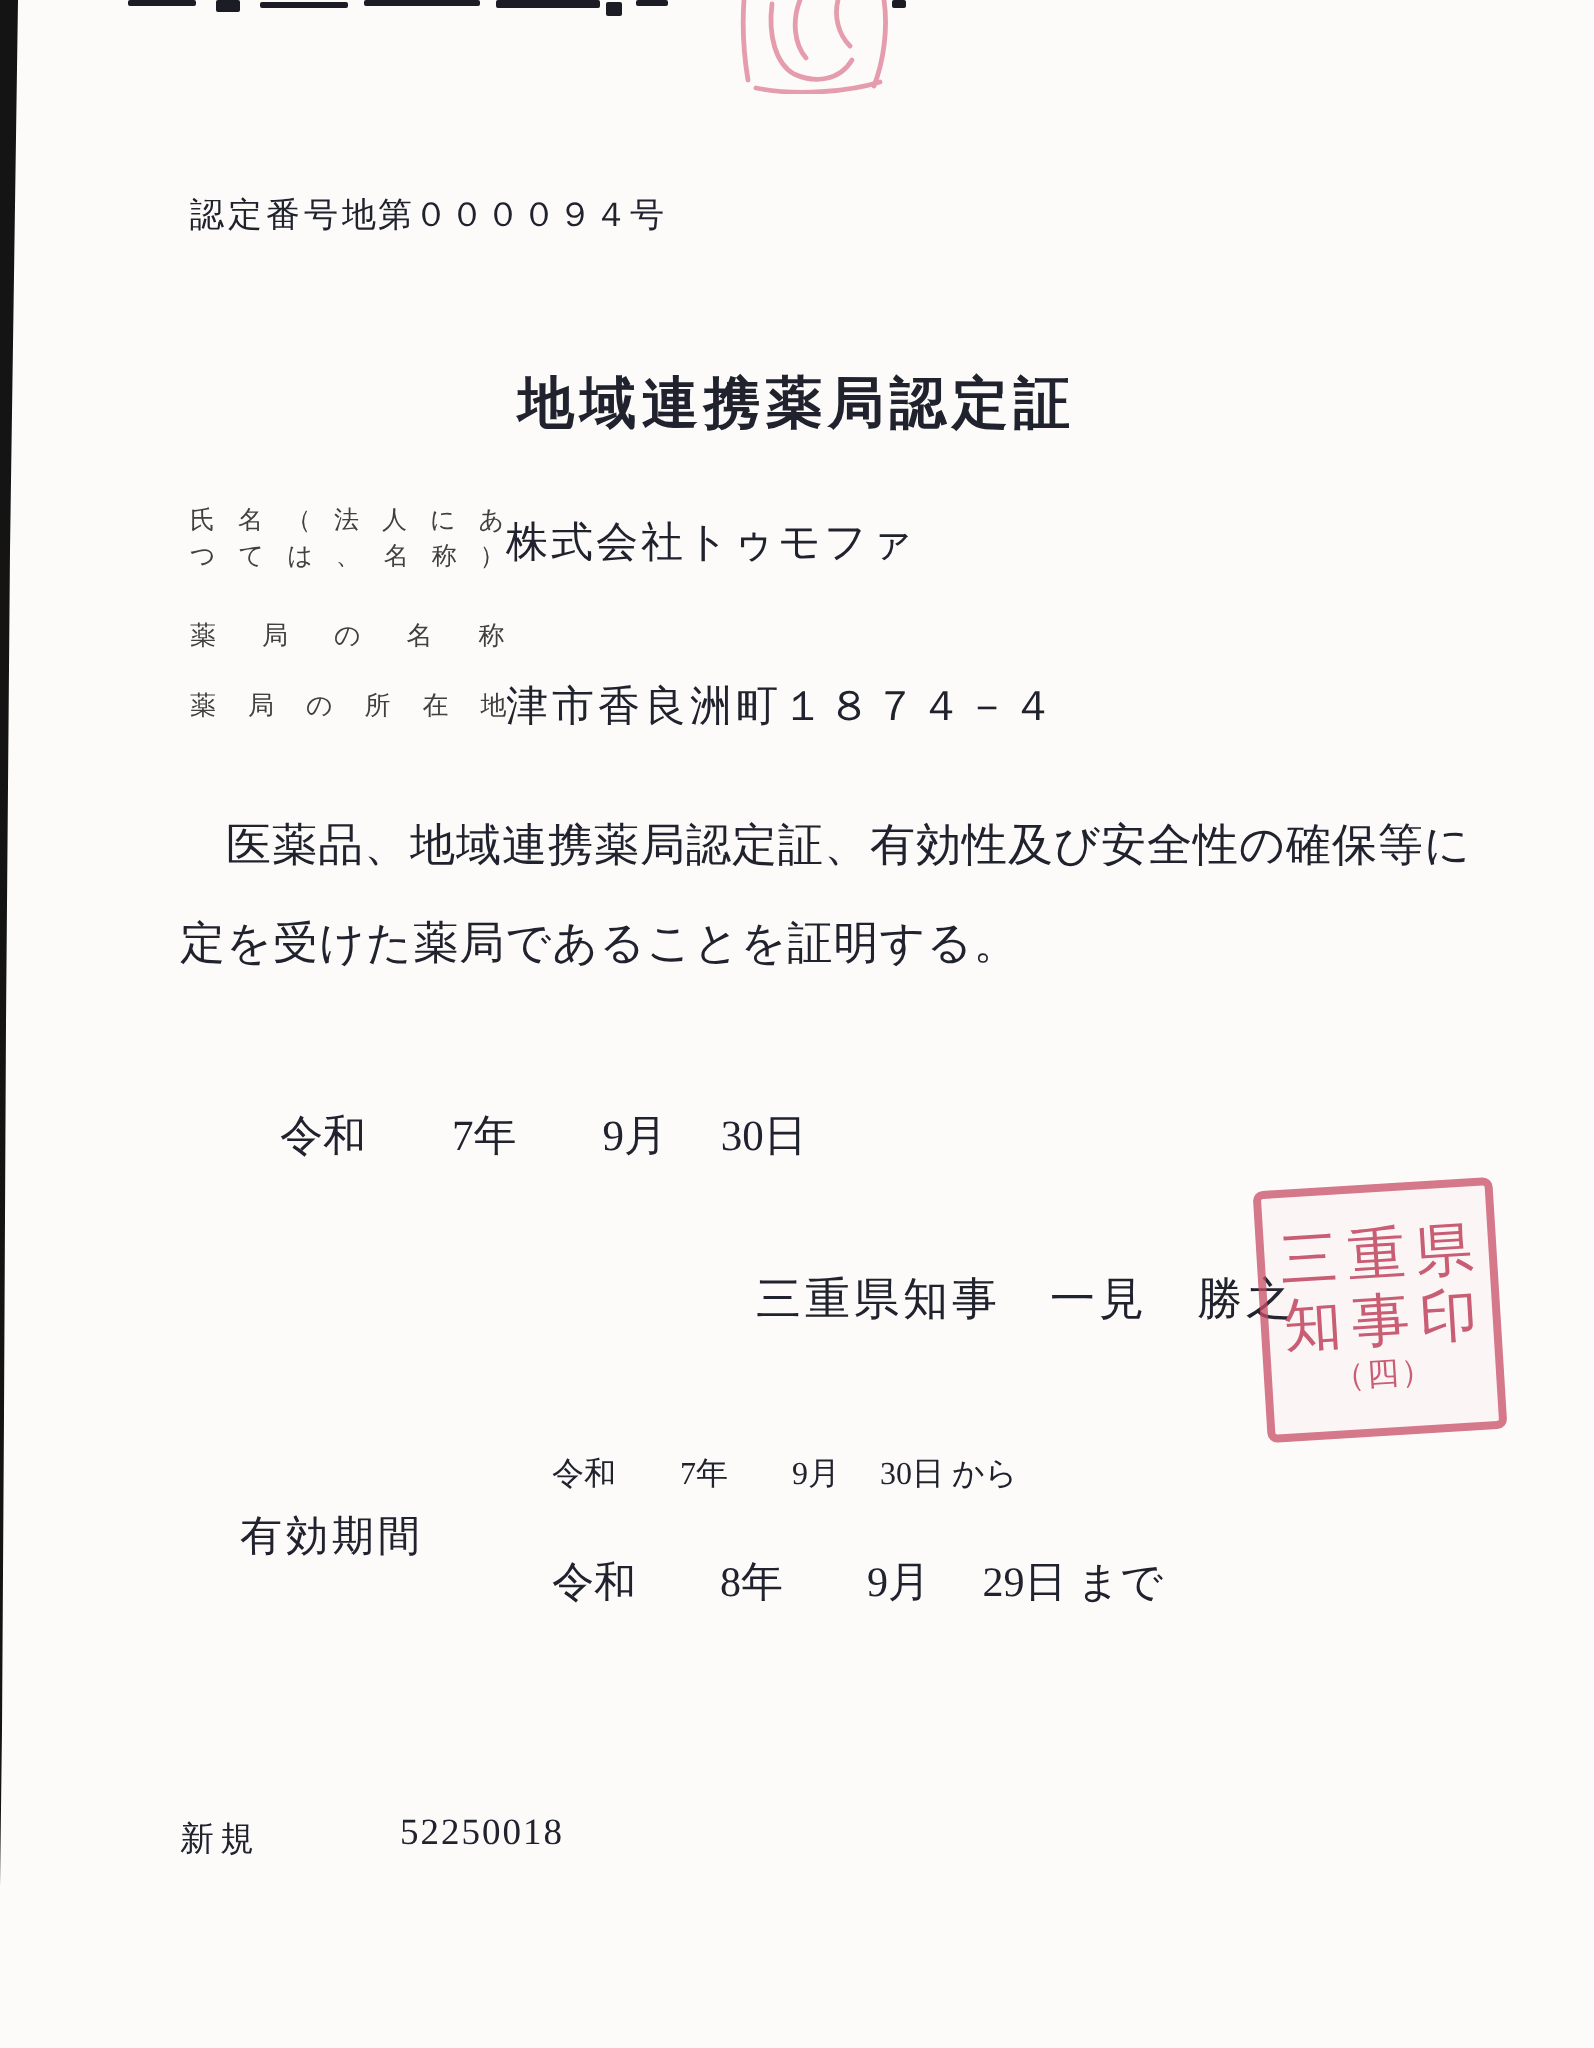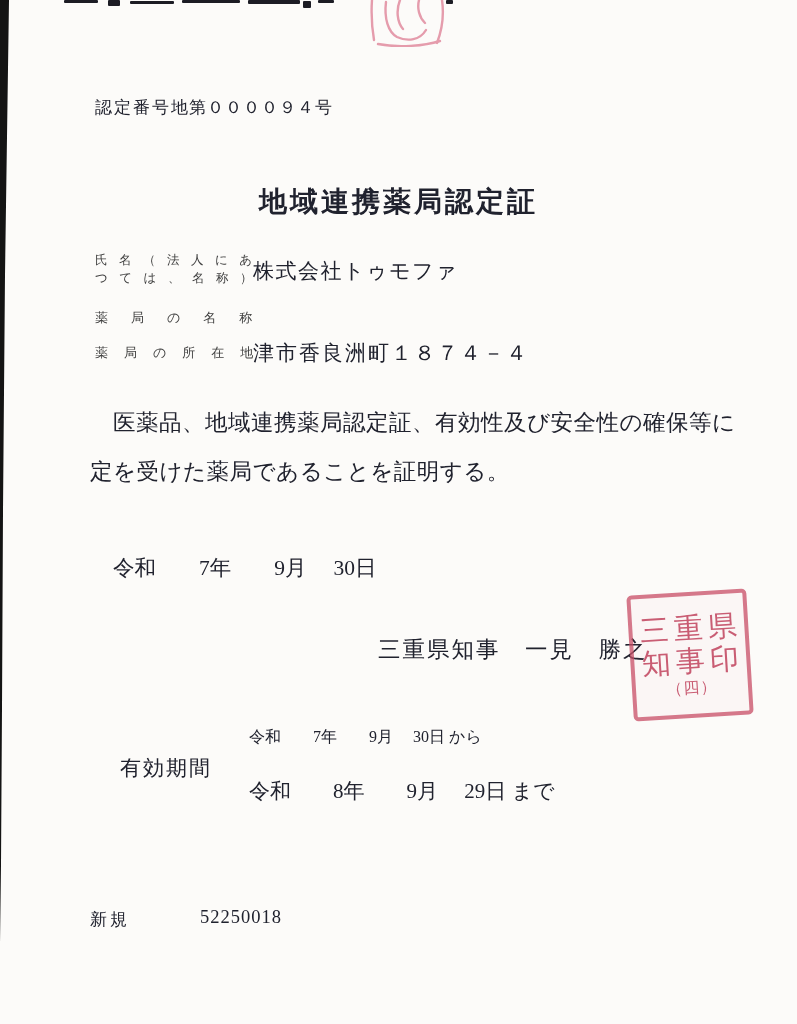--- a/index.html
+++ b/index.html
@@ -16,21 +16,21 @@
   
   .edge-left{
     position:absolute;left:0;top:0;width:12px;height:96%;
     background:#141414;
     clip-path:polygon(0 0,9px 0,5px 28%,3px 52%,2px 72%,1px 88%,0 96%);
   }
   .cutoff-frag{position:absolute;background:#1c1c24;border-radius:1px;}
   .top-stamp{position:absolute;left:366px;top:0;width:84px;height:47px;opacity:.85;}
   
   .abs{position:absolute;white-space:nowrap;}
-  .pre{white-space:pre;}
+  .pre{white-space:pre;margin-left:27px;}
   .cert-no{left:95px;top:96px;font-size:17px;letter-spacing:2px;}
   .cert-no .val{letter-spacing:1px;}
   .doc-title{left:0;top:183px;width:100%;text-align:center;font-size:28px;
     font-weight:600;letter-spacing:3px;margin:0;}
   .flabel{position:absolute;left:95px;font-size:13px;color:#404040;}
   .flabel-2line{top:251px;font-size:12.5px;line-height:18px;}
   .flabel-2line div{letter-spacing:11.5px;white-space:nowrap;}
   .ls-name{top:309px;letter-spacing:23px;}
   .ls-addr{top:344px;letter-spacing:16px;}
   .fvalue{position:absolute;left:253px;font-size:21px;letter-spacing:1.5px;}

